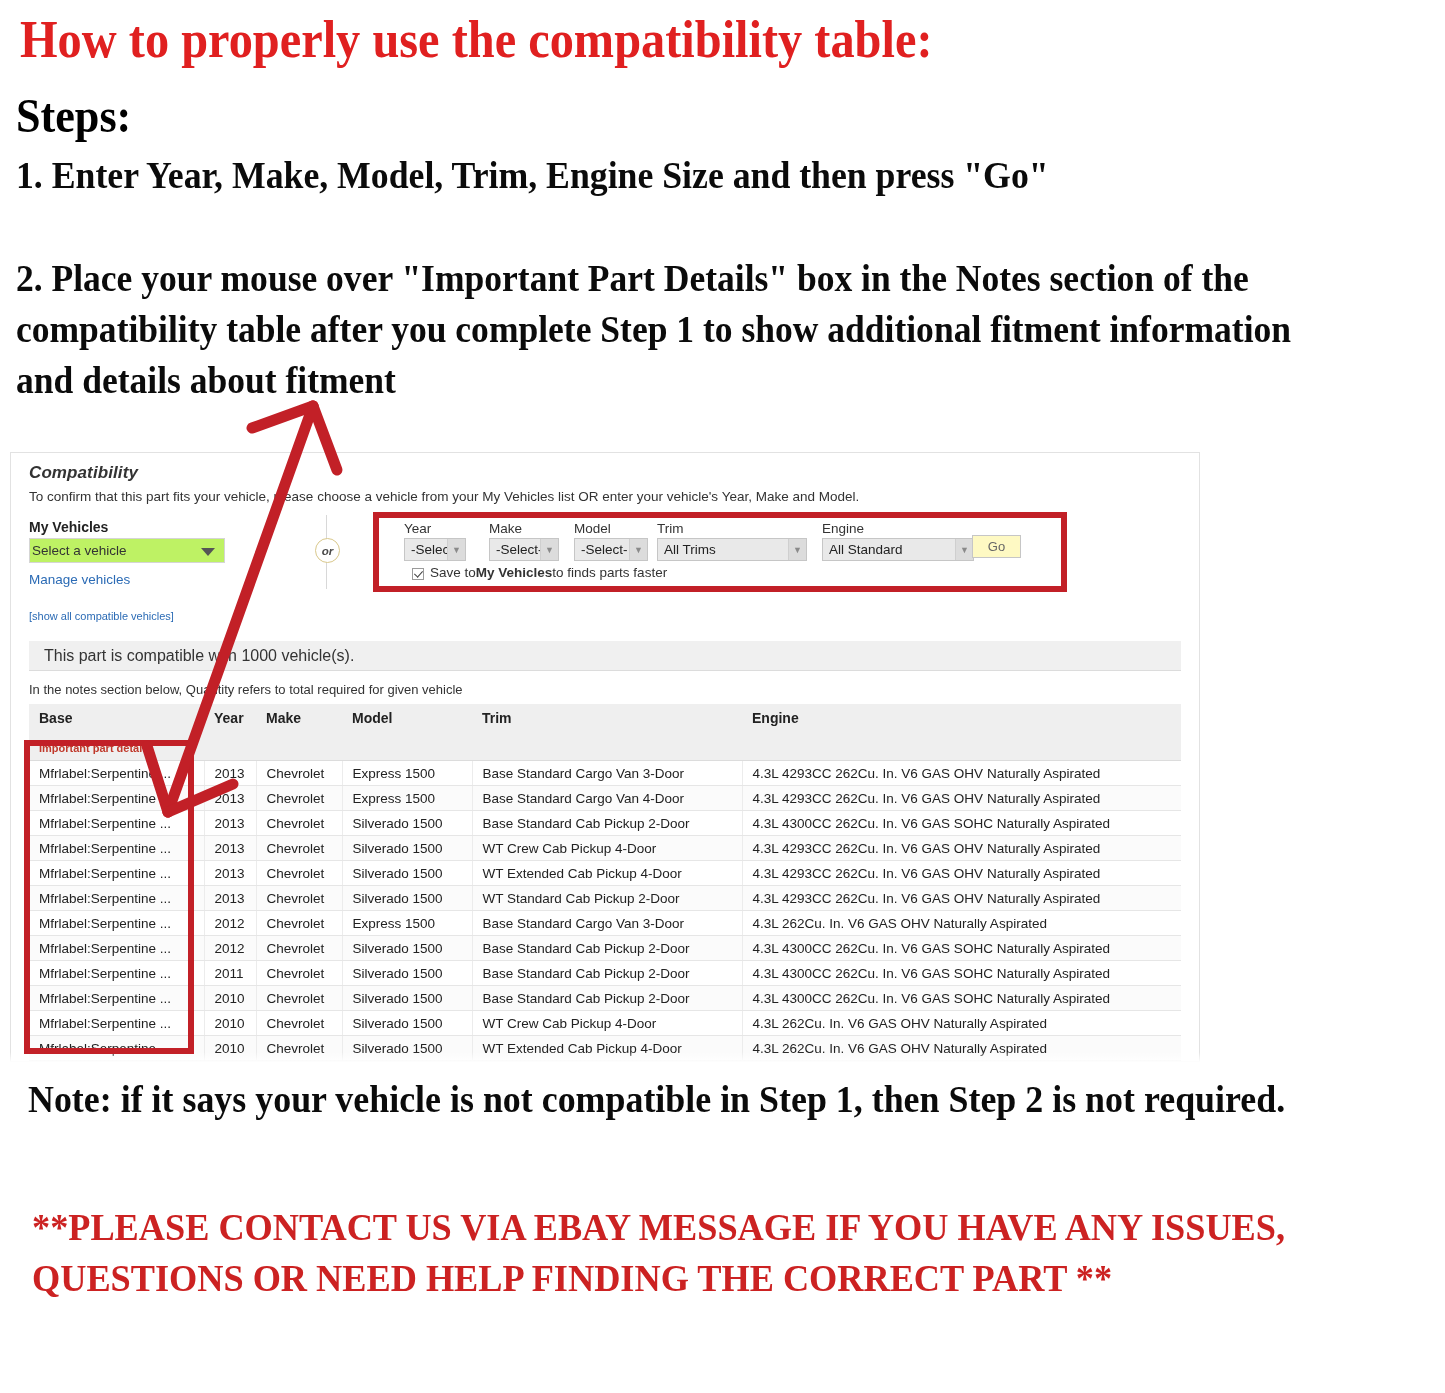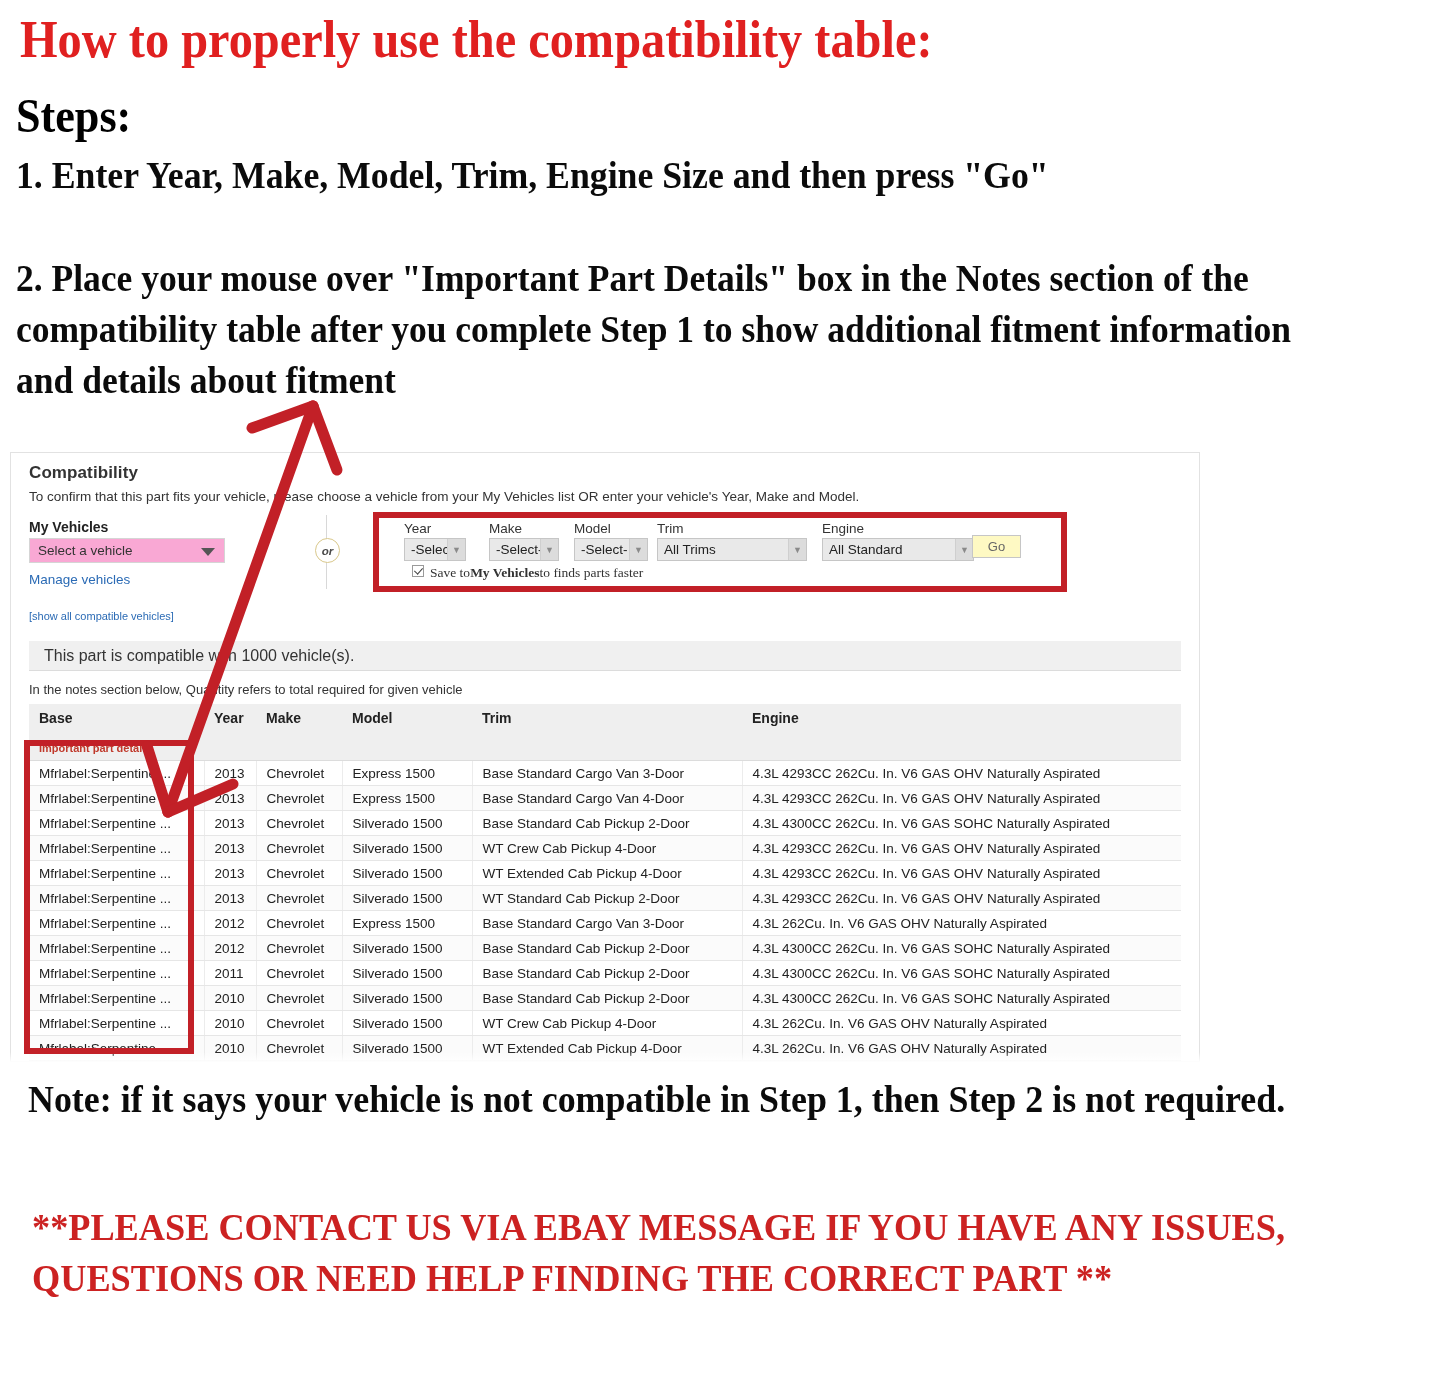--- a/index.html
+++ b/index.html
@@ -109,20 +109,21 @@
     overflow: hidden;
   }
   .compat-title {
     position: absolute;
     left: 18px;
     top: 10px;
     font-size: 17px;
     font-weight: bold;
     color: #333333;
     letter-spacing: 0.1px;
+    font-style: italic;
   }
   .compat-sub {
     position: absolute;
     left: 18px;
     top: 36px;
     font-size: 13.5px;
     color: #333333;
   }
 
   .myveh-label {
@@ -132,28 +133,28 @@
     font-size: 14px;
     font-weight: bold;
     color: #222222;
   }
   .veh-select {
     position: absolute;
     left: 18px;
     top: 85px;
     width: 196px;
     height: 25px;
-    background: #f9a8d4;
+    background: #bef264;
     border: 1px solid #d5d5d5;
     box-sizing: border-box;
     font-size: 13.5px;
     color: #333333;
     display: flex;
     align-items: center;
-    padding-left: 8px;
+    padding-left: 2px;
   }
   .veh-select .caret {
     position: absolute;
     right: 9px;
     top: 9px;
     width: 0; height: 0;
     border-left: 7px solid transparent;
     border-right: 7px solid transparent;
     border-top: 8px solid #555555;
   }
@@ -273,24 +274,23 @@
     color: #666666;
     display: flex;
     align-items: center;
     justify-content: center;
   }
   .save-row {
     position: absolute;
     left: 412px;
     top: 565px;
     display: flex;
-    align-items: flex-start;
+    align-items: flex-end;
     font-size: 13.5px;
     color: #333333;
-    font-family: Liberation Serif, serif;
   }
   .chk {
     width: 12px;
     height: 12px;
     border: 1px solid #9a9a9a;
     background: #ffffff;
     margin-right: 6px;
     position: relative;
     box-sizing: border-box;
   }

